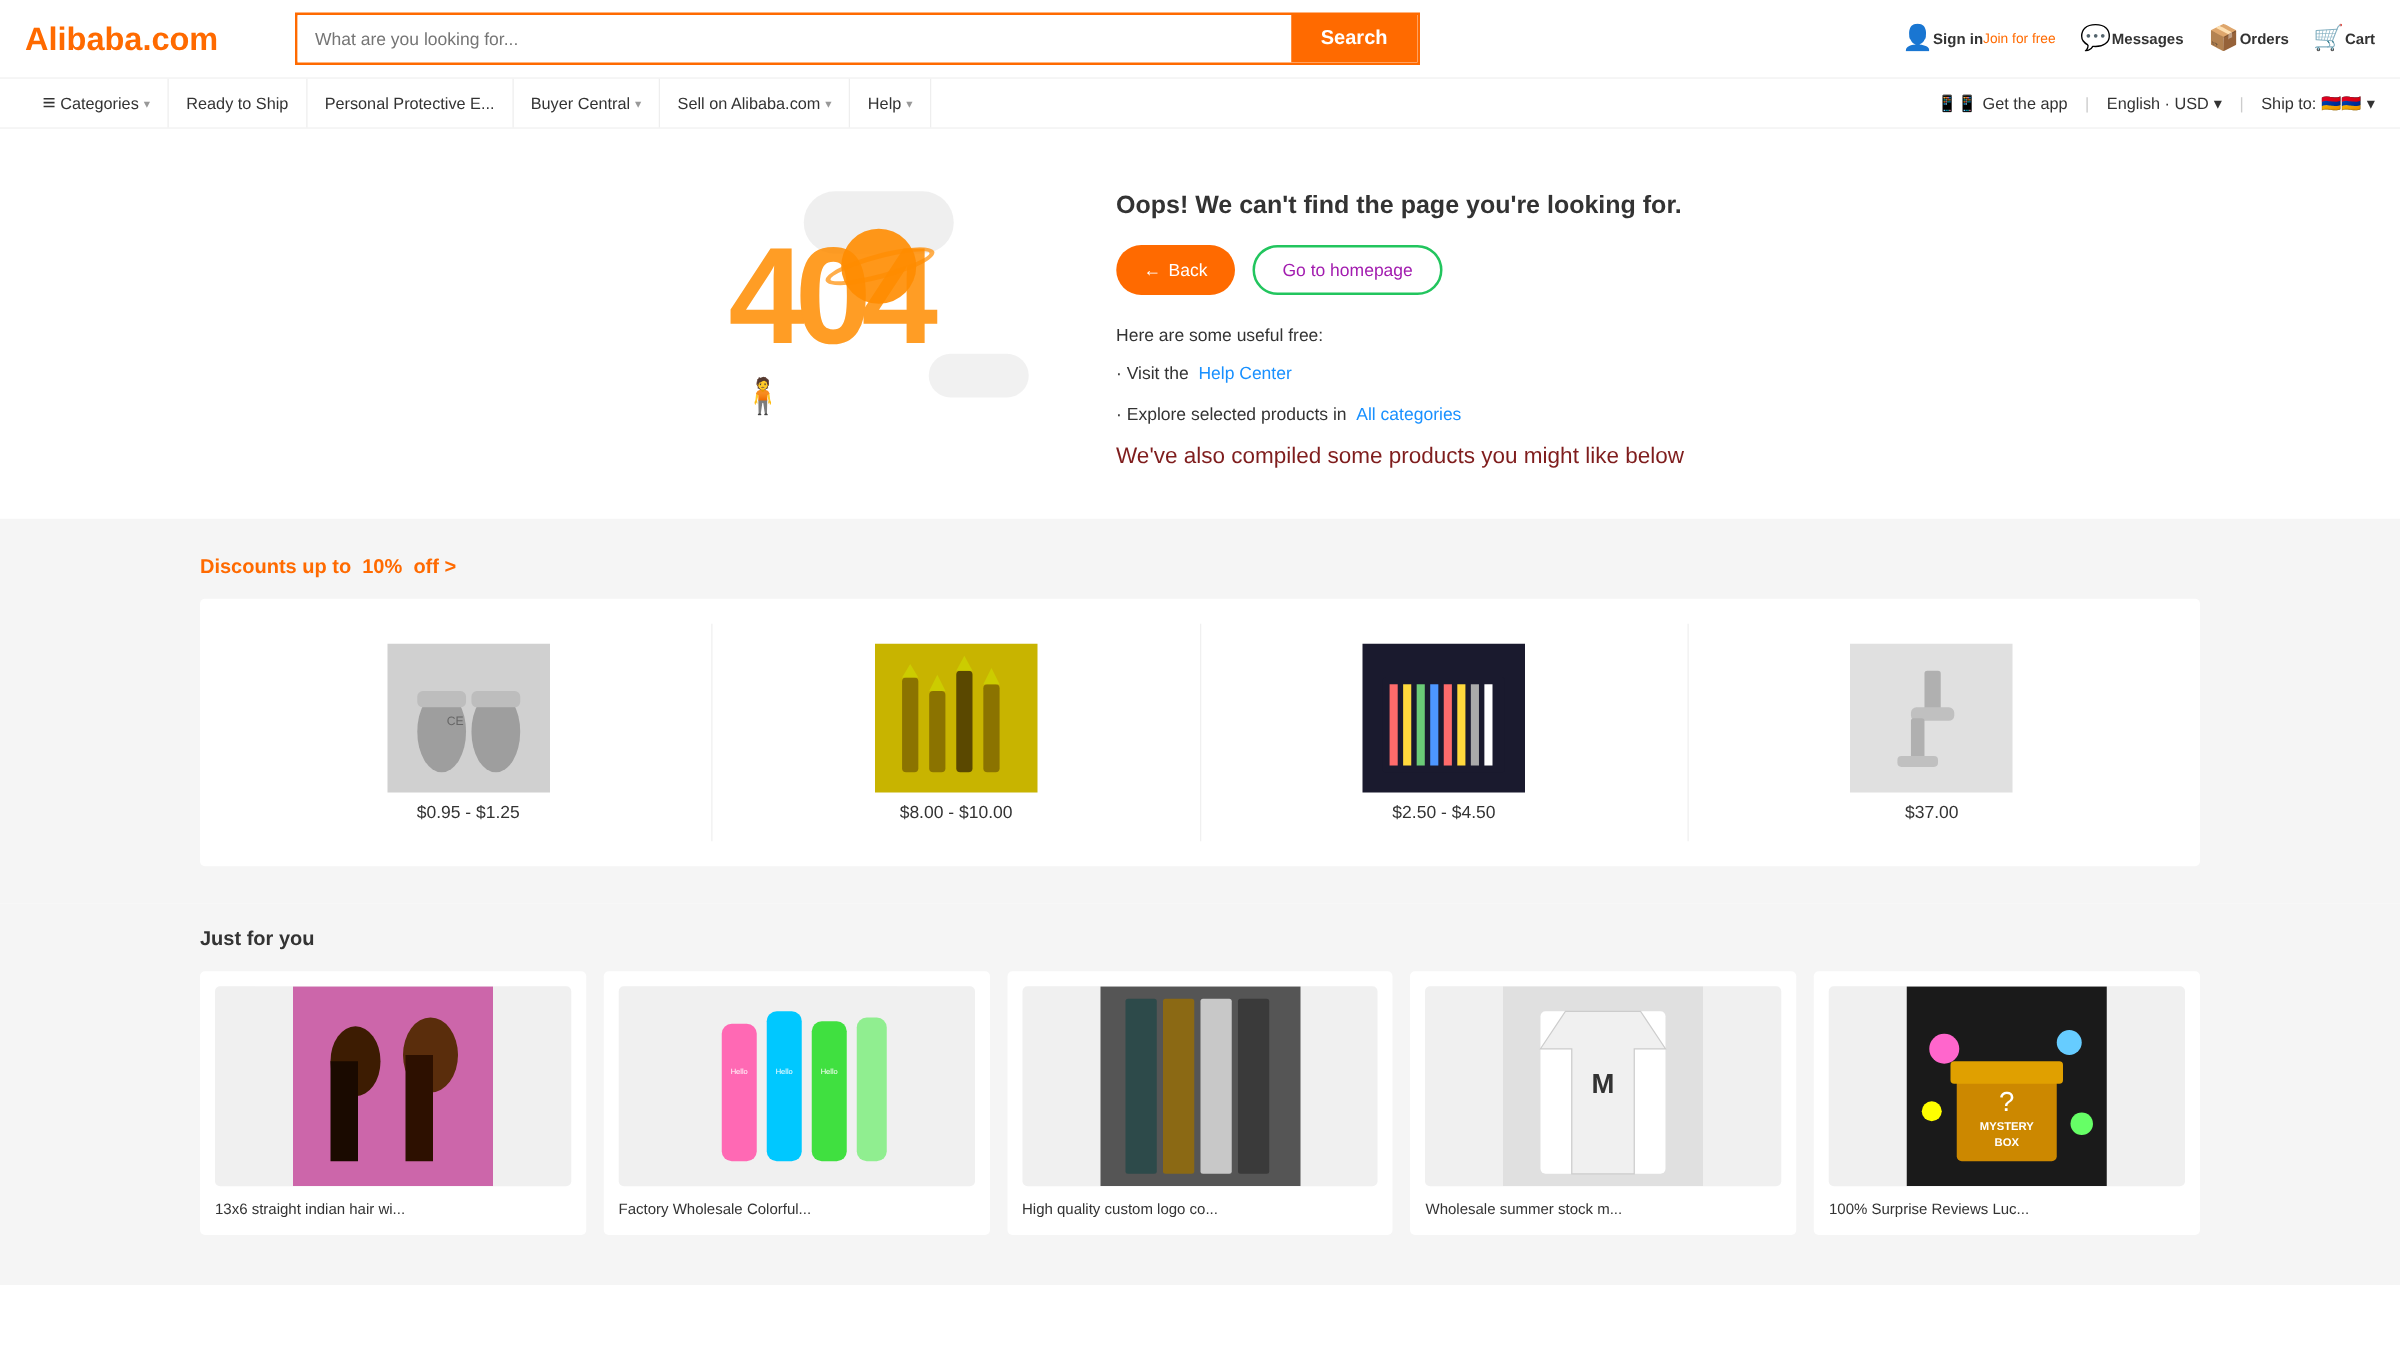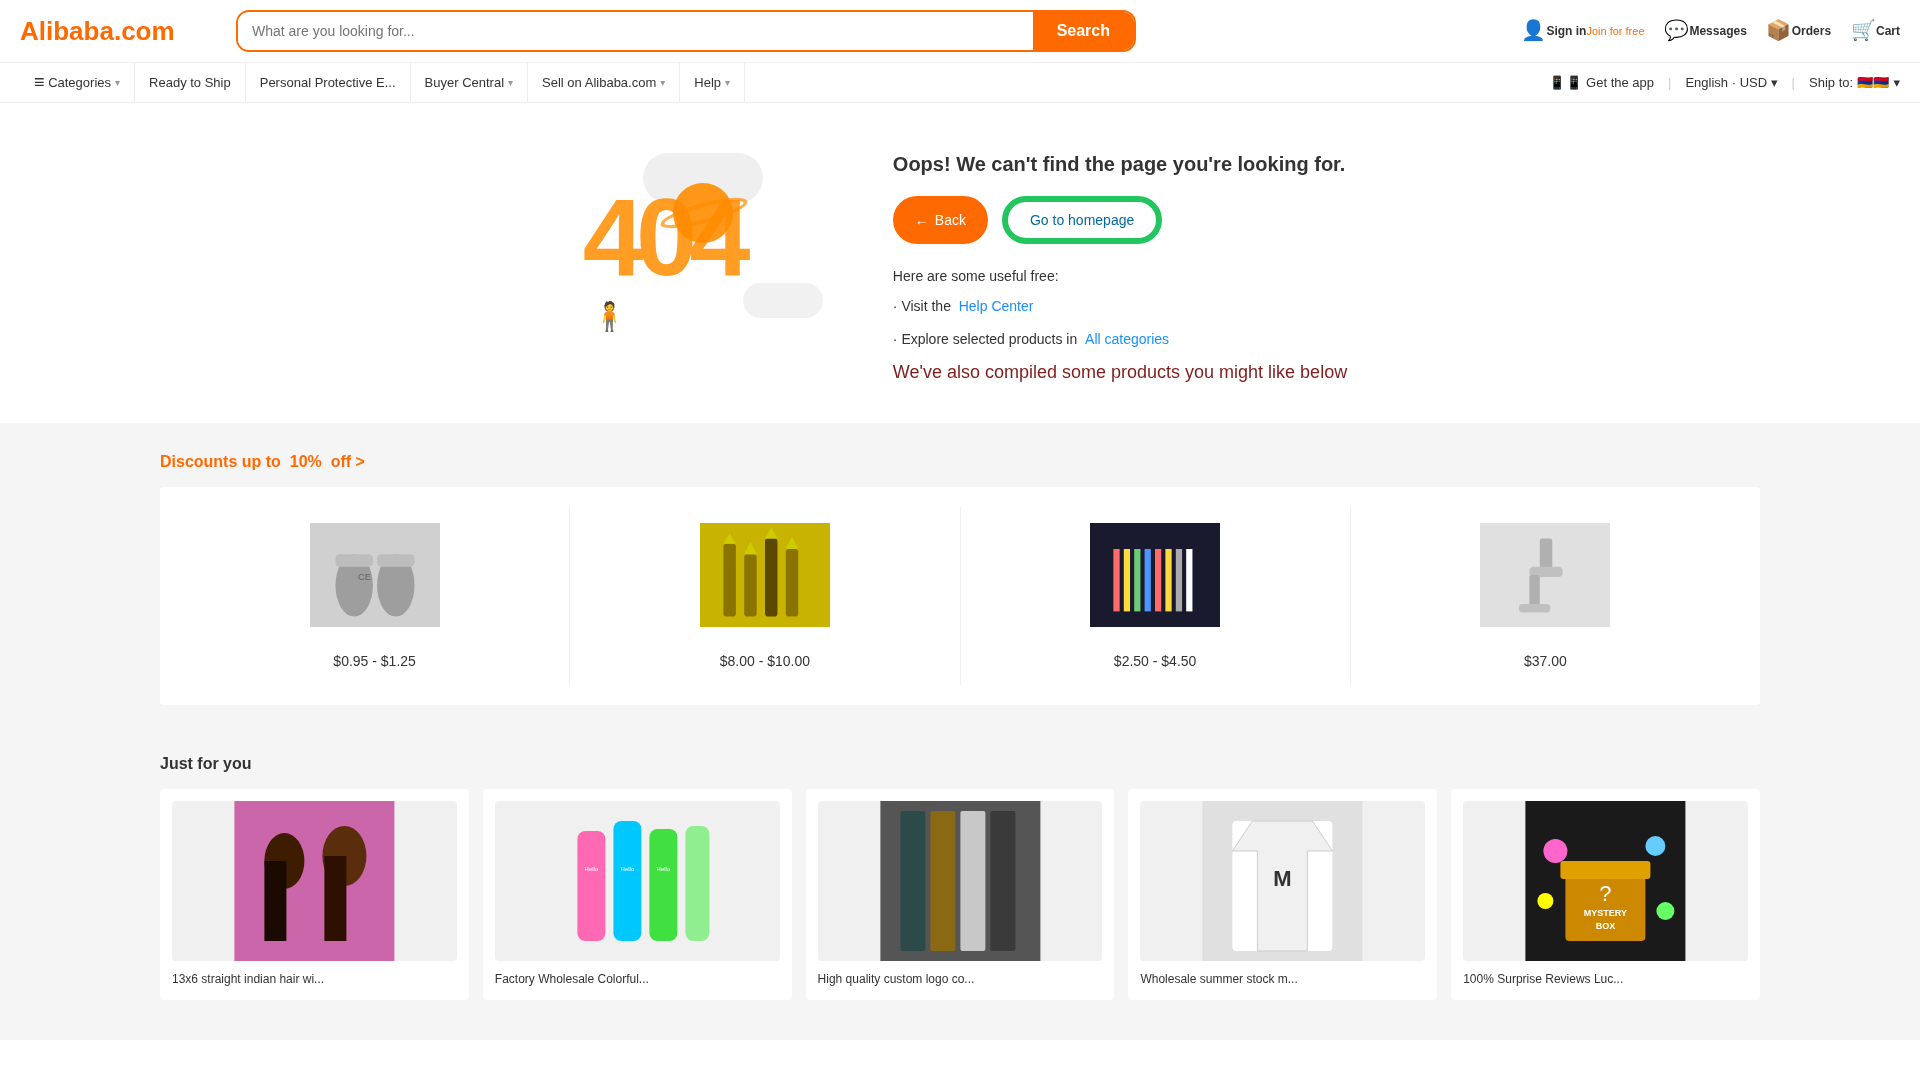--- a/index.html
+++ b/index.html
@@ -22,21 +22,21 @@
     .logo-text {
       font-size: 26px;
       font-weight: bold;
       color: #ff6a00;
     }
     .search-bar {
       flex: 1;
       display: flex;
       align-items: center;
       border: 2px solid #ff6a00;
-      border-radius: 13px;
+      border-radius: 0;
       overflow: hidden;
       max-width: 900px;
     }
     .search-bar input {
       flex: 1;
       border: none;
       outline: none;
       padding: 10px 14px;
       font-size: 14px;
       color: #999;
@@ -155,22 +155,22 @@
       border-radius: 24px;
       padding: 10px 22px;
       font-size: 14px;
       cursor: pointer;
       display: flex;
       align-items: center;
       gap: 6px;
     }
     .btn-homepage {
       background: #fff;
-      color: #0369a1;
-      border: 6px solid #22c55e;
+      color: #a21caf;
+      border: 2px solid #22c55e;
       border-radius: 24px;
       padding: 10px 22px;
       font-size: 14px;
       cursor: pointer;
     }
     .useful-links {
       font-size: 14px;
       color: #333;
       margin-bottom: 10px;
     }
@@ -217,25 +217,25 @@
       flex-direction: column;
       align-items: center;
       padding: 16px;
       border-right: 1px solid #f0f0f0;
     }
     .product-card:last-child {
       border-right: none;
     }
     .product-image {
       width: 130px;
-      height: 104px;
+      height: 119px;
       display: flex;
       align-items: center;
       justify-content: center;
-      margin-bottom: 26px;
+      margin-bottom: 7px;
     }
     .product-image svg {
       width: 100%;
       height: 100%;
     }
     .product-price {
       font-size: 14px;
       color: #333;
       font-weight: 500;
     }

